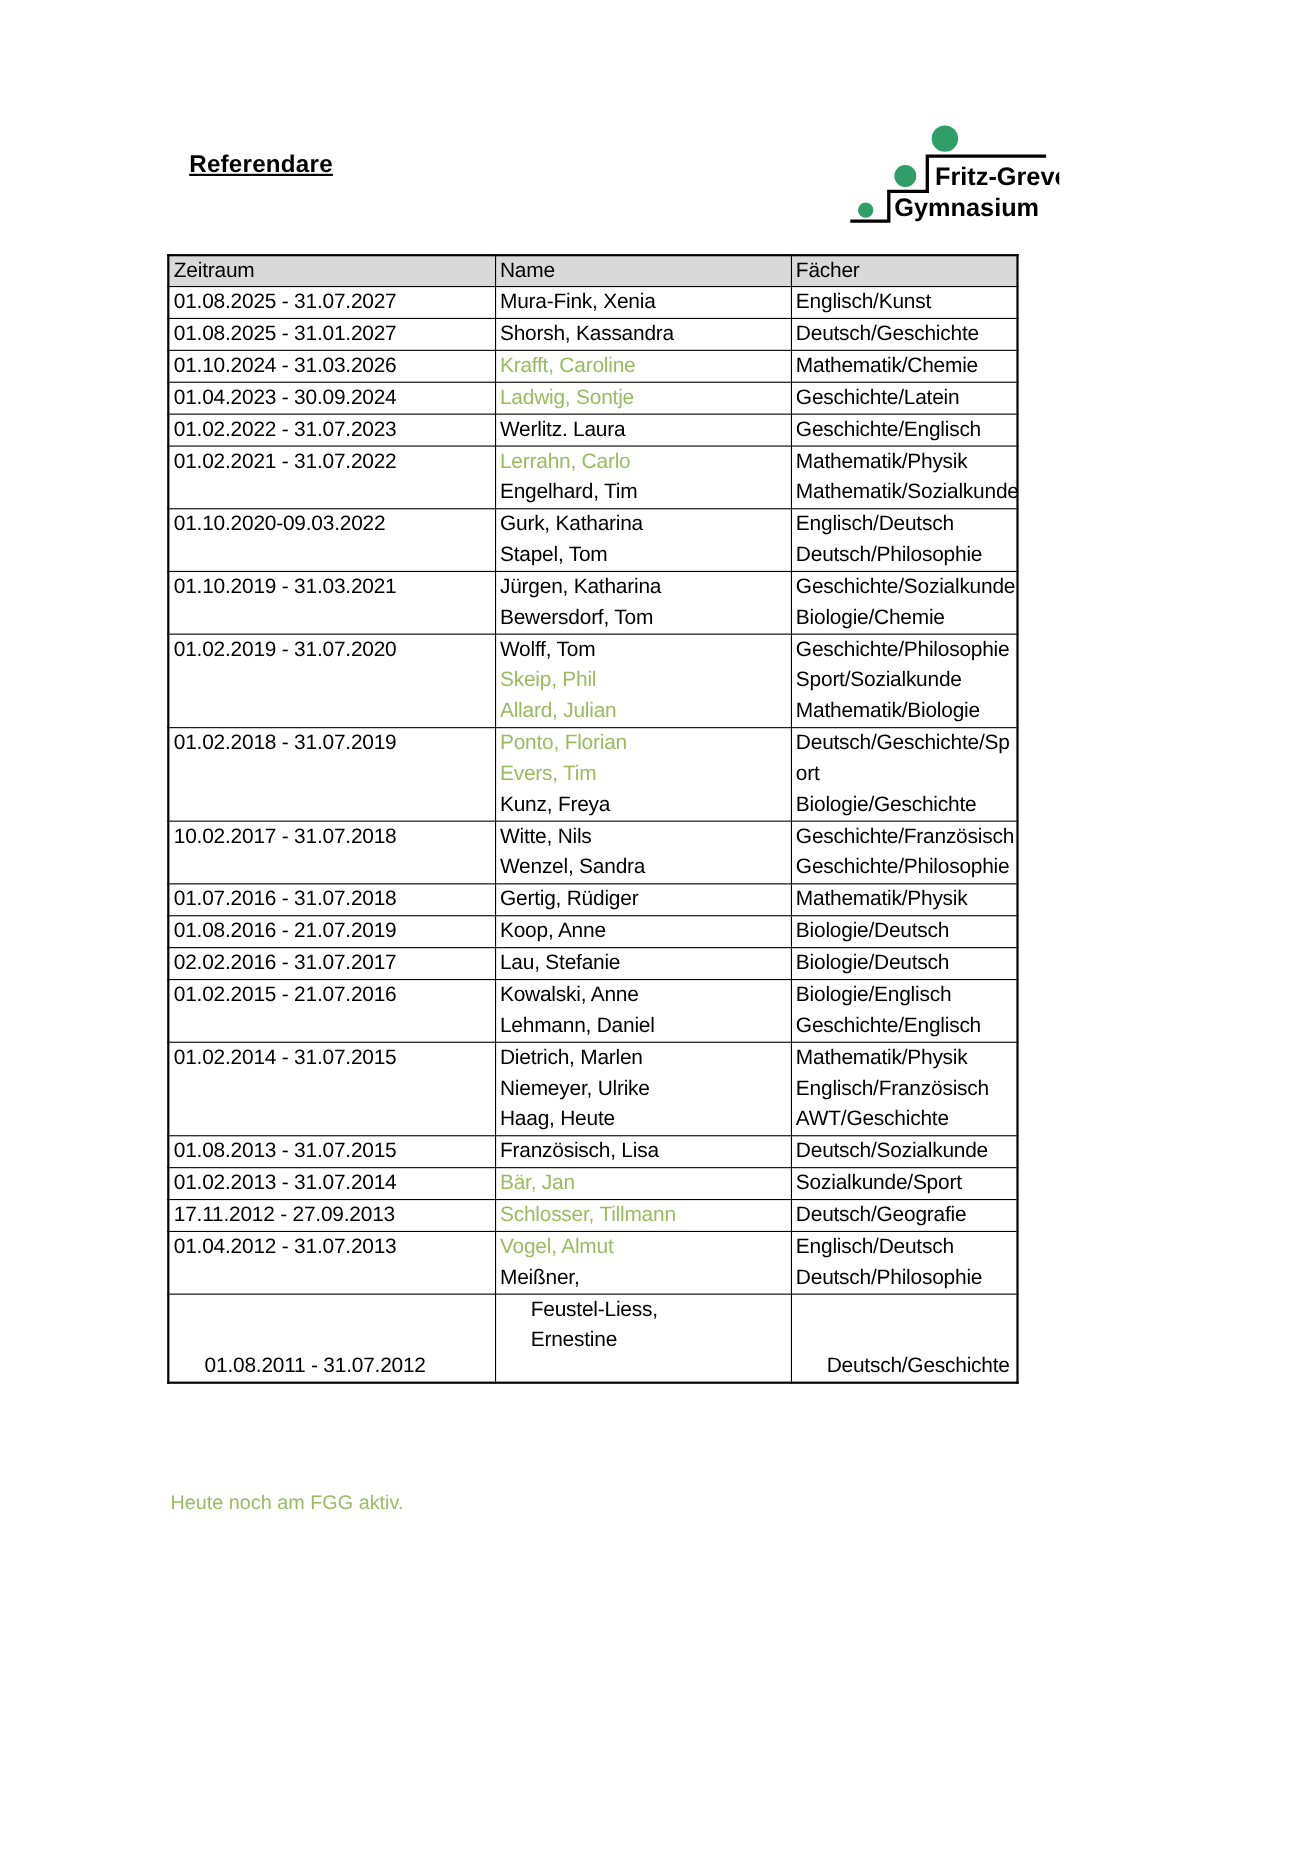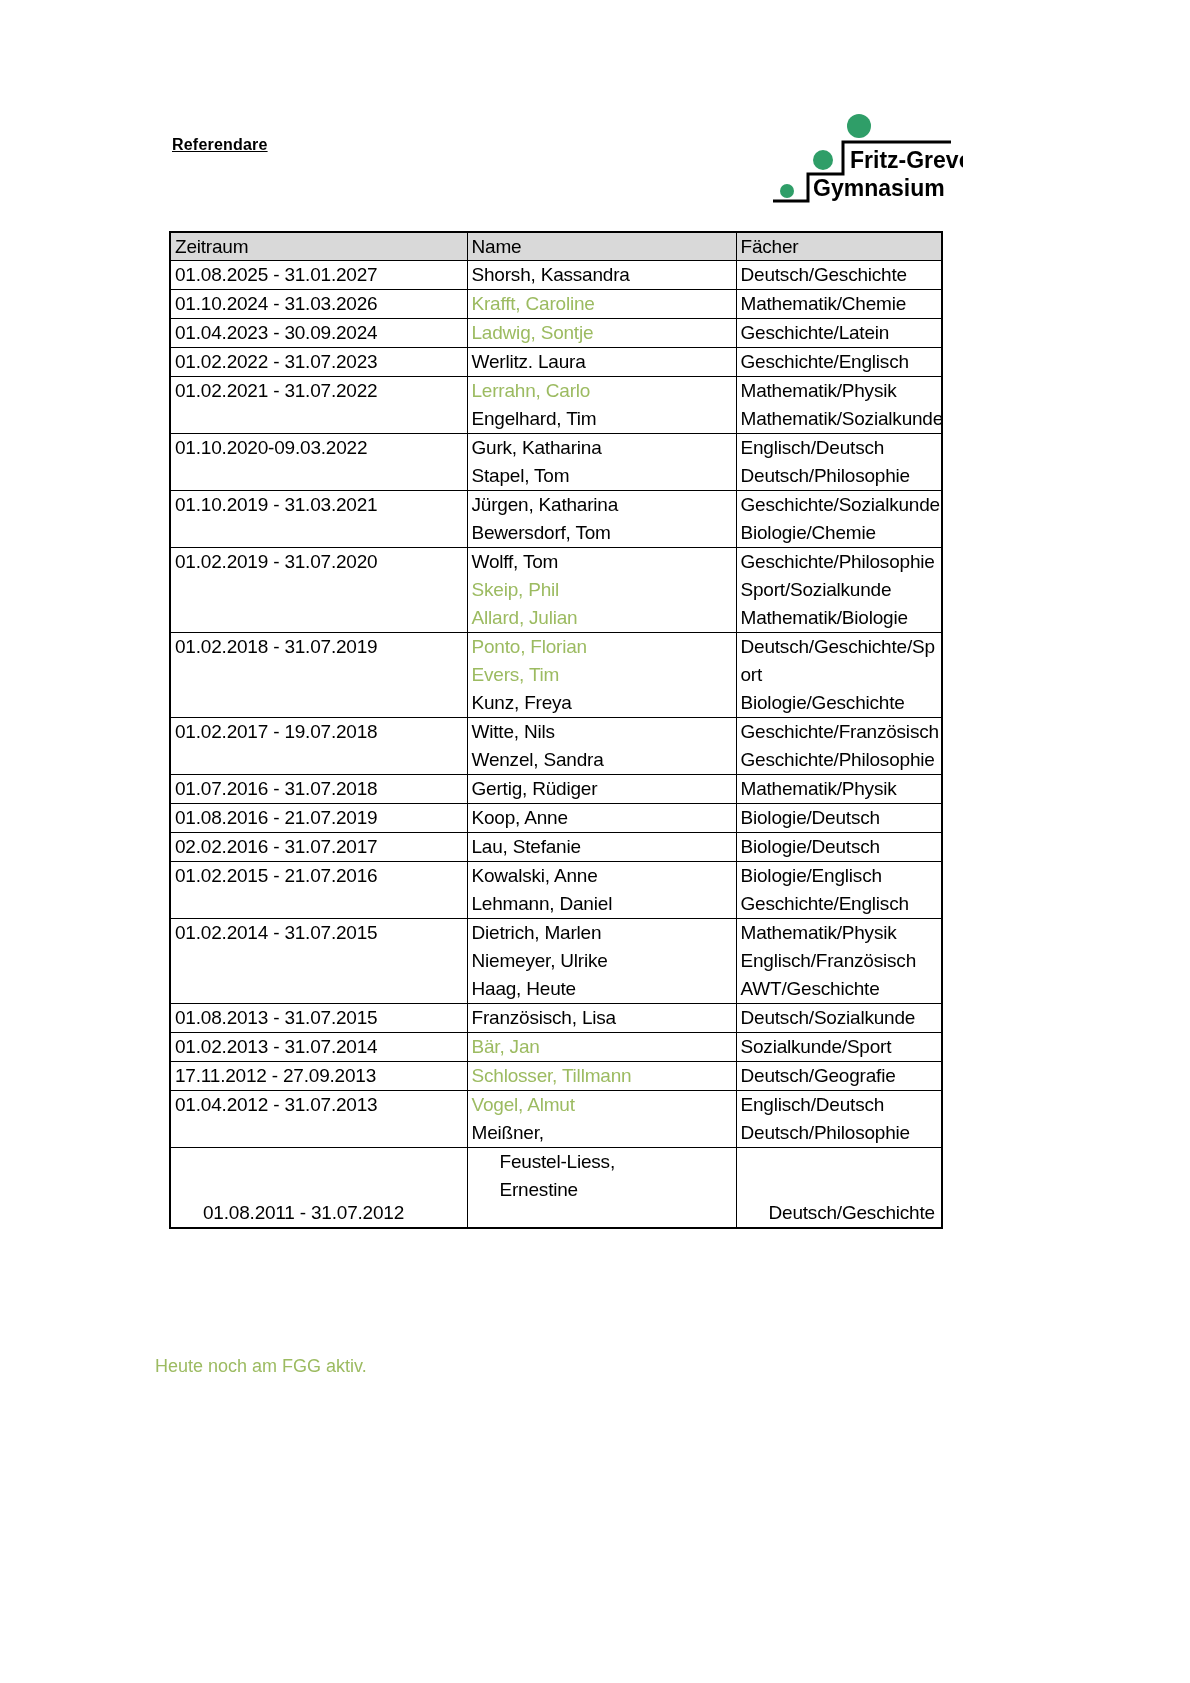--- a/index.html
+++ b/index.html
@@ -2,29 +2,29 @@
 <html style="--active-green: #9CBB61; --header-bg: #D9D9D9; --logo-green: #2F9E68;"><head>
 <meta charset="utf-8">
 <style>
   html,body { margin:0; padding:0; background:#ffffff; }
   .page {
     position:relative; width:1190px; height:1683px; background:#ffffff;
     font-family:"Liberation Sans", sans-serif; color:#000; overflow:hidden;
   }
   .doc-title {
     position:absolute; left:172px; top:136px;
-    font-size:16px; font-weight:bold; text-decoration:underline;
+    font-size:22px; font-weight:bold; text-decoration:underline;
     letter-spacing:0.2px;
   }
   .logo { position:absolute; left:703px; top:95px; width:260px; height:112px; }
   .logo text {
     font-family:"Liberation Sans", sans-serif; font-weight:bold; font-size:23px; fill:#000;
   }
   table.ref-table {
-    position:absolute; left:169px; top:231px; width:772px;
+    position:absolute; left:152px; top:231px; width:772px;
     border-collapse:collapse; table-layout:fixed;
     font-size:19px; line-height:28px; letter-spacing:-0.2px;
     border:2px solid #000;
   }
   col.c-zeitraum { width:297px; }
   col.c-name     { width:269px; }
   col.c-faecher  { width:206px; }
   .ref-table th, .ref-table td {
     border:1.5px solid #000; padding:0 4px; text-align:left;
     vertical-align:top; font-weight:normal;
@@ -67,20 +67,25 @@
     </colgroup>
     <thead data-name="table-header-row">
       <tr>
         <th data-name="header-zeitraum">Zeitraum</th>
         <th data-name="header-name">Name</th>
         <th data-name="header-faecher">Fächer</th>
       </tr>
     </thead>
     <tbody data-name="referendare-table-body">
         <tr data-name="table-row">
+          <td data-name="zeitraum-cell">01.08.2025 - 31.07.2027</td>
+          <td data-name="name-cell"><div class="person-name" data-name="person-name">Mura-Fink, Xenia</div></td>
+          <td data-name="faecher-cell">Englisch/Kunst</td>
+        </tr>
+        <tr data-name="table-row">
           <td data-name="zeitraum-cell">01.08.2025 - 31.01.2027</td>
           <td data-name="name-cell"><div class="person-name" data-name="person-name">Shorsh, Kassandra</div></td>
           <td data-name="faecher-cell">Deutsch/Geschichte</td>
         </tr>
         <tr data-name="table-row">
           <td data-name="zeitraum-cell">01.10.2024 - 31.03.2026</td>
           <td data-name="name-cell"><div class="person-name active" data-name="person-name">Krafft, Caroline</div></td>
           <td data-name="faecher-cell">Mathematik/Chemie</td>
         </tr>
         <tr data-name="table-row">
@@ -119,21 +124,21 @@
 Mathematik/Biologie</td>
         </tr>
         <tr data-name="table-row">
           <td data-name="zeitraum-cell">01.02.2018 - 31.07.2019</td>
           <td data-name="name-cell"><div class="person-name active" data-name="person-name">Ponto, Florian</div><div class="person-name active" data-name="person-name">Evers, Tim</div><div class="person-name" data-name="person-name">Kunz, Freya</div></td>
           <td data-name="faecher-cell">Deutsch/Geschichte/Sp
 ort
 Biologie/Geschichte</td>
         </tr>
         <tr data-name="table-row">
-          <td data-name="zeitraum-cell">01.02.2017 - 19.07.2018</td>
+          <td data-name="zeitraum-cell">10.02.2017 - 31.07.2018</td>
           <td data-name="name-cell"><div class="person-name" data-name="person-name">Witte, Nils</div><div class="person-name" data-name="person-name">Wenzel, Sandra</div></td>
           <td data-name="faecher-cell">Geschichte/Französisch
 Geschichte/Philosophie</td>
         </tr>
         <tr data-name="table-row">
           <td data-name="zeitraum-cell">01.07.2016 - 31.07.2018</td>
           <td data-name="name-cell"><div class="person-name" data-name="person-name">Gertig, Rüdiger</div></td>
           <td data-name="faecher-cell">Mathematik/Physik</td>
         </tr>
         <tr data-name="table-row">

